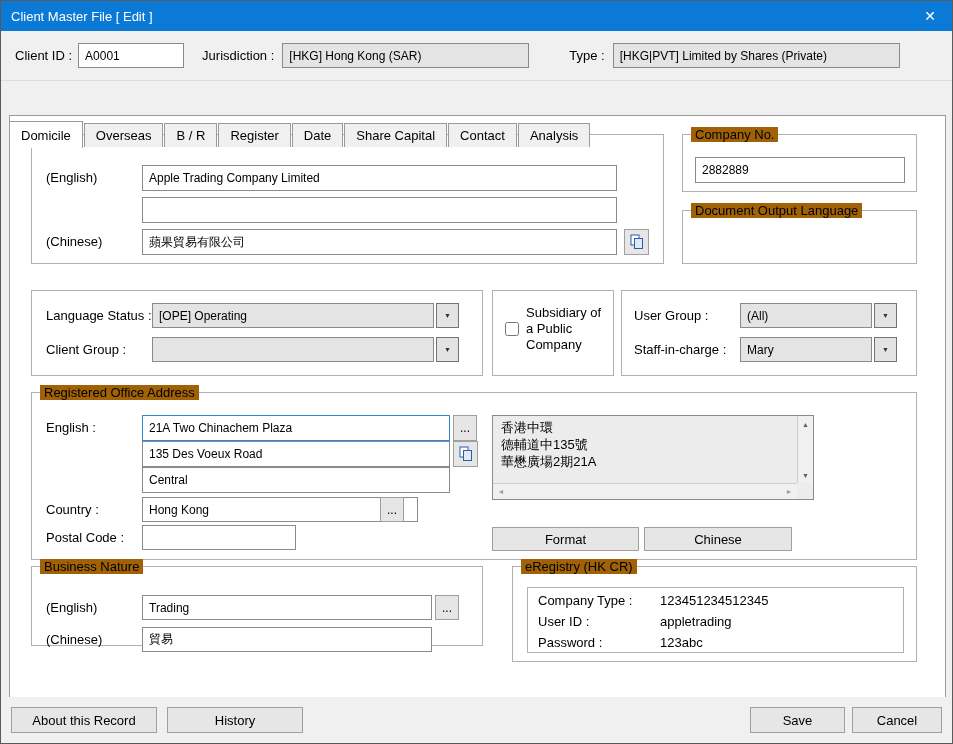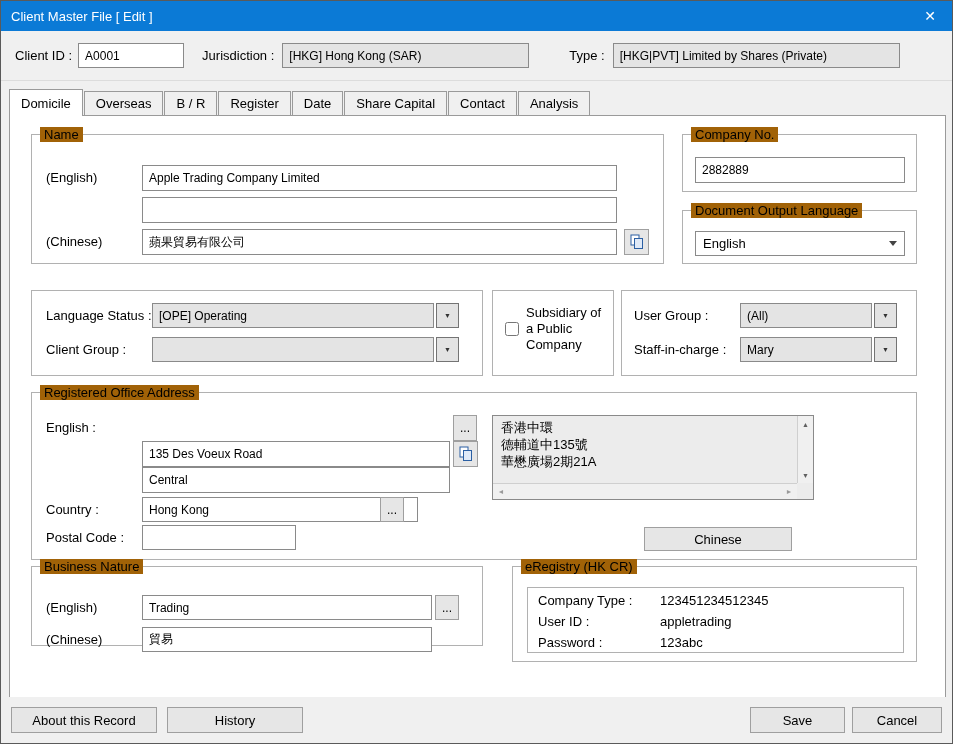--- a/index.html
+++ b/index.html
@@ -11,21 +11,21 @@
 
   .header { position: absolute; top: 30px; left: 0; right: 0; height: 50px; display: flex; align-items: center; padding-left: 14px; border-bottom: 1px solid #dcdcdc; }
   .lbl { color: #000; white-space: nowrap; }
 
   .txt { height: 25px; border: 1px solid #8a8a8a; background: #fff; font-size: 12px; padding: 2px 6px; }
   .ro { background: #e4e4e4; }
   .focused { border: 1px solid #2e86de; }
 
   .tabstrip { position: absolute; top: 88px; left: 8px; display: flex; align-items: flex-end; z-index: 3; }
   .tab { height: 24px; line-height: 23px; padding: 0 11px; background: #f0f0f0; border: 1px solid #9a9a9a; border-bottom: none; margin-right: 1px; cursor: pointer; }
-  .tab.active { height: 27px; line-height: 27px; background: #fff; position: relative; z-index: 4; margin-bottom: -1px; }
+  .tab.active { height: 27px; line-height: 27px; background: #fff; position: relative; z-index: 4; margin-bottom: -1px; margin-top: 32px; }
 
   .panel { position: absolute; top: 114px; left: 8px; width: 937px; height: 584px; background: #fff; border: 1px solid #9a9a9a; }
 
   .gb { position: absolute; border: 1px solid #b1b1b1; }
   .gb > .legend { position: absolute; top: -8px; left: 8px; background: #a16207; padding: 0 4px; }
   .abs { position: absolute; }
 
   .ddbtn { width: 23px; height: 25px; background: #e3e3e3; border: 1px solid #747474; font-size: 7px; color: #333; display: flex; align-items: center; justify-content: center; cursor: pointer; }
   .brbtn { width: 24px; height: 25px; background: #e6e6e6; border: 1px solid #9f9f9f; font-size: 12px; display: flex; align-items: center; justify-content: center; cursor: pointer; }
   .copybtn { width: 25px; height: 26px; background: #e6e6e6; border: 1px solid #9f9f9f; display: flex; align-items: center; justify-content: center; cursor: pointer; }
@@ -97,24 +97,20 @@
       </span>
     </div>
 
     <div class="gb" style="left:672px;top:18px;width:235px;height:58px">
       <span class="legend">Company No.</span>
       <input class="txt abs" style="left: 12px; top: 22px; width: 210px; height: 26px;" value="2882889">
     </div>
 
     <div class="gb" style="left:672px;top:94px;width:235px;height:54px">
       <span class="legend">Document Output Language</span>
-      <div class="combo abs" style="left:12px;top:20px;width:210px">
-        <span>English</span>
-        <span class="chev"></span>
-      </div>
     </div>
 
     <div class="gb" style="left:21px;top:174px;width:452px;height:86px">
       <span class="lbl abs" style="left:14px;top:17px">Language Status :</span>
       <input class="txt ro abs" style="left: 120px; top: 12px; width: 282px;" readonly="" value="[OPE] Operating">
       <span class="ddbtn abs" style="left:404px;top:12px">
           <span>▼</span>
         </span>
       <span class="lbl abs" style="left:14px;top:51px">Client Group :</span>
       <input class="txt ro abs" style="left: 120px; top: 46px; width: 282px;" readonly="" value="">
@@ -139,20 +135,21 @@
       <span class="lbl abs" style="left:12px;top:51px">Staff-in-charge :</span>
       <input class="txt ro abs" style="left: 118px; top: 46px; width: 132px;" readonly="" value="Mary">
       <span class="ddbtn abs" style="left:252px;top:46px">
           <span>▼</span>
         </span>
     </div>
 
     <div class="gb" style="left:21px;top:276px;width:886px;height:168px">
       <span class="legend">Registered Office Address</span>
       <span class="lbl abs" style="left:14px;top:27px">English :</span>
+      <input class="txt focused abs" style="left: 110px; top: 22px; width: 308px; height: 26px;" value="21A Two Chinachem Plaza">
       <span class="brbtn abs" style="left:421px;top:22px;height:26px">
           <span>...</span>
         </span>
       <input class="txt abs" style="left: 110px; top: 48px; width: 308px; height: 26px;" value="135 Des Voeux Road">
       <span class="copybtn abs" style="left:421px;top:48px">
         <svg width="16" height="16" viewBox="0 0 16 16">
           <rect x="2" y="1" width="8" height="10" fill="#ffffff" stroke="#2b5fa3"></rect>
           <rect x="5.5" y="4.5" width="8" height="10" fill="#dfe9f7" stroke="#2b5fa3"></rect>
         </svg>
       </span>
@@ -171,20 +168,21 @@
 華懋廣場2期21A</div>
         <div class="vscroll">
           <span class="sarrow">▲</span>
           <span class="sarrow">▼</span>
         </div>
         <div class="hscroll">
           <span class="sarrow light">◄</span>
           <span class="sarrow light">►</span>
         </div>
       </div>
+      <div class="btn abs" style="left:460px;top:134px;width:147px;height:24px">Format</div>
       <div class="btn abs" style="left:612px;top:134px;width:148px;height:24px">Chinese</div>
     </div>
 
     <div class="gb" style="left:21px;top:450px;width:452px;height:80px">
       <span class="legend">Business Nature</span>
       <span class="lbl abs" style="left:14px;top:33px">(English)</span>
       <input class="txt abs" style="left: 110px; top: 28px; width: 290px;" value="Trading">
       <span class="brbtn abs" style="left:403px;top:28px">
           <span>...</span>
         </span>

